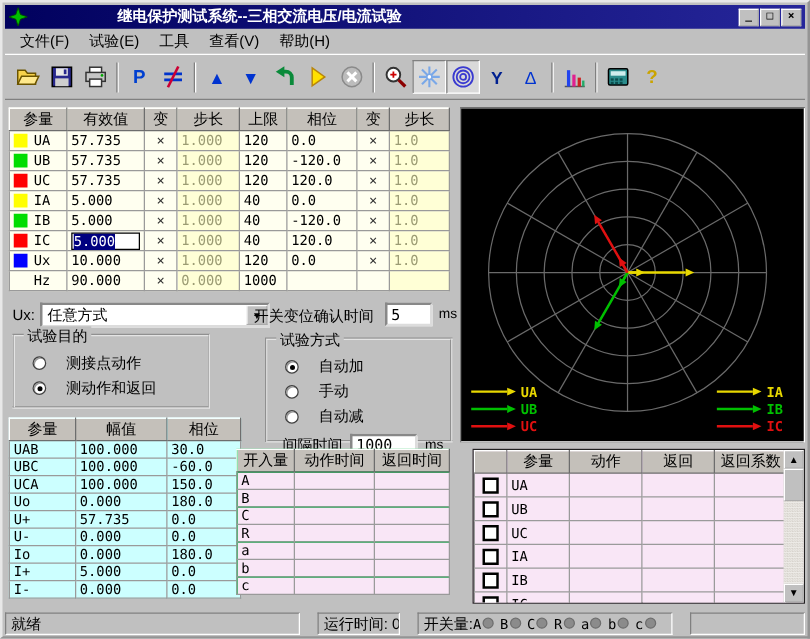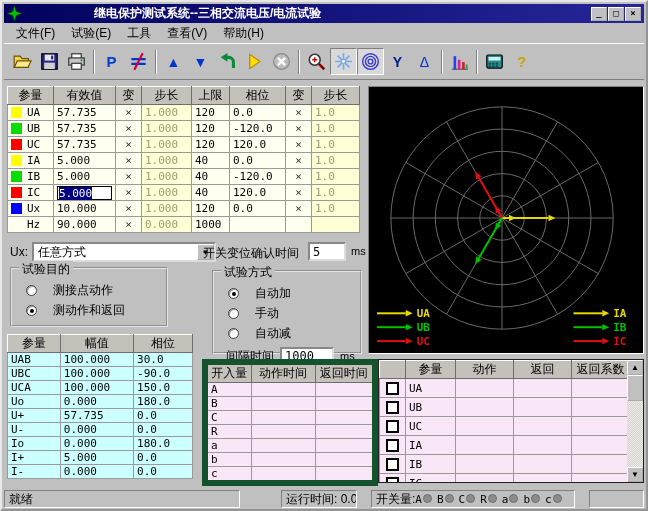--- a/index.html
+++ b/index.html
@@ -42,21 +42,21 @@
   td.pvar{background:#fffff0;text-align:center;color:#333;}
   td.pstep{background:#ffffd6;color:#9c9c74;}
   td.pname{background:#fffff0;}
   .swatch{display:inline-block;width:11px;height:11px;margin:0 5px -2px 0;}
   .editbox{border:1px solid #000;background:#fff;height:14px;line-height:13px;padding:0 1px;}
   .selected-text{background:#000080;color:#ffffff;}
   
   .derived-table{position:absolute;left:5px;top:332px;width:186px;border:1px solid #404040;background:#ccffff;}
   .derived-table td{height:13px;background:#ccffff;}
   
-  .switch-table{position:absolute;left:200px;top:357px;width:170px;border:6px solid #14532d;background:#22c55e;}
+  .switch-table{position:absolute;left:187px;top:357px;width:170px;border:1px solid #14532d;background:#22c55e;}
   .switch-table td{height:14px;background:#f9e6f6;}
   
   .result-wrap{position:absolute;left:376px;top:357px;width:266px;height:124px;border:1px solid #202020;background:#f9e6f6;overflow:hidden;}
   .result-table{width:250px;}
   .result-table td{height:19px;background:#f9e6f6;}
   .cbx{display:block;width:13px;height:13px;border:2px solid #000;background:#fff;margin:0 auto;}
   .vscroll{position:absolute;right:0;top:0;width:16px;height:122px;background:#d8d4ce;display:flex;flex-direction:column;}
   .sb-btn{width:16px;height:15px;background:#c0c0c0;border:1px outset #fff;font-size:8px;line-height:13px;text-align:center;}
   .sb-thumb{width:16px;height:26px;background:#c0c0c0;border:1px outset #fff;}
   .sb-track{flex:1;background:repeating-conic-gradient(#d8d4ce 0 25%,#eceae6 0 50%) 0 0/2px 2px;}
@@ -438,21 +438,21 @@
       </thead>
     <tbody id="derived-tbody">
         <tr>
           <td>UAB</td>
           <td>100.000</td>
           <td>30.0</td>
         </tr>
         <tr>
           <td>UBC</td>
           <td>100.000</td>
-          <td>-90.0</td>
+          <td>-60.0</td>
         </tr>
         <tr>
           <td>UCA</td>
           <td>100.000</td>
           <td>150.0</td>
         </tr>
         <tr>
           <td>Uo</td>
           <td>0.000</td>
           <td>180.0</td>
@@ -667,21 +667,21 @@
         <polygon points="242.0,242.0 235.0,245.2 235.0,238.8" fill="#00c000"></polygon>
         <text x="246" y="246" fill="#00c000" font-size="11" font-weight="bold" font-family="DejaVu Sans Mono,monospace">IB</text>
         <line x1="206" y1="256" x2="235.0" y2="256.0" stroke="#e01010" stroke-width="2"></line>
         <polygon points="242.0,256.0 235.0,259.2 235.0,252.8" fill="#e01010"></polygon>
         <text x="246" y="260" fill="#e01010" font-size="11" font-weight="bold" font-family="DejaVu Sans Mono,monospace">IC</text>
       </svg>
   </div>
 
   <div class="statusbar">
     <span class="spanel" style="width:236px;">就绪</span>
-    <span class="spanel" style="width:76px;margin-left:27px;">
+    <span class="spanel" style="width:66px;">
       <span>运行时间:</span>&nbsp;<span>0.00s</span>
     </span>
     <span class="spanel" style="width:204px;">
       <span>开关量:</span>
         <span id="switch-dots"><span class="sw-letter">A</span><span class="dot"></span><span class="sw-letter">B</span><span class="dot"></span><span class="sw-letter">C</span><span class="dot"></span><span class="sw-letter">R</span><span class="dot"></span><span class="sw-letter">a</span><span class="dot"></span><span class="sw-letter">b</span><span class="dot"></span><span class="sw-letter">c</span><span class="dot"></span></span>
     </span>
     <span class="spanel" style="flex:1;"></span>
   </div>
 
 </div>

